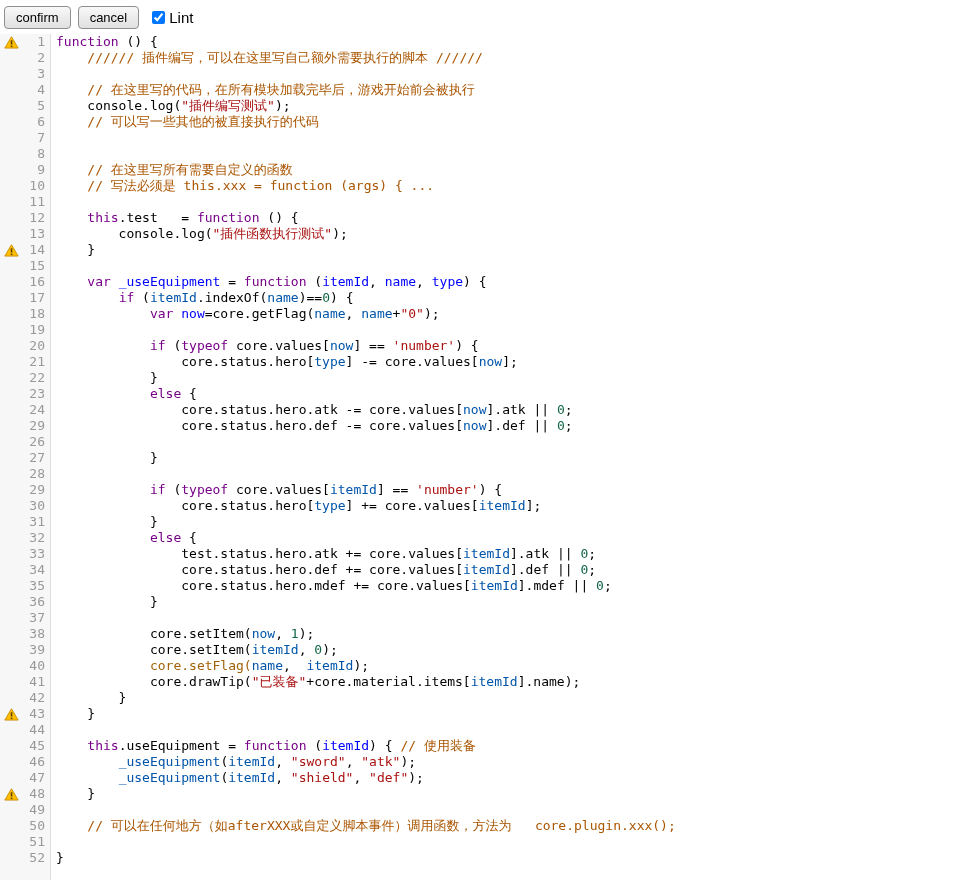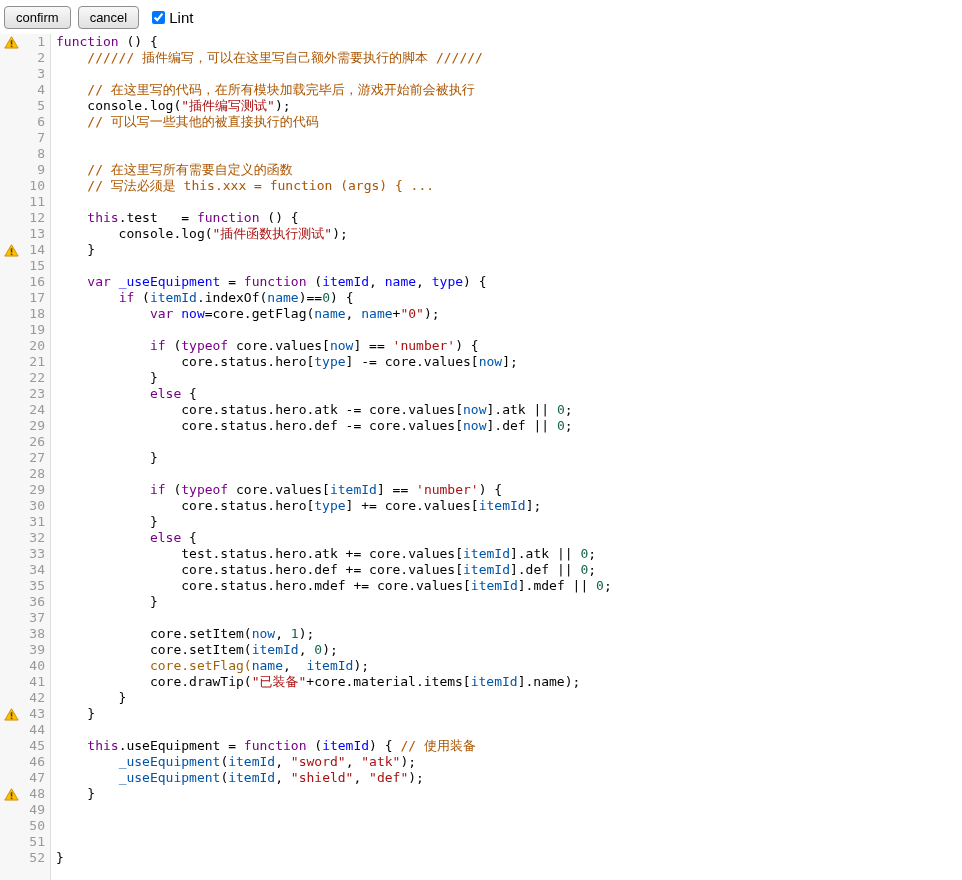--- a/index.html
+++ b/index.html
@@ -424,20 +424,21 @@
           <span class="marker"></span>
           <span class="lnum">49</span>
         </div>
         <div class="code"></div>
       </div>
       <div class="line">
         <div class="gutter-cell">
           <span class="marker"></span>
           <span class="lnum">50</span>
         </div>
+        <div class="code"><span style="color: rgb(0, 0, 0);">    </span><span style="color: rgb(170, 85, 0);">// 可以在任何地方（如afterXXX或自定义脚本事件）调用函数，方法为   core.plugin.xxx();</span></div>
       </div>
       <div class="line">
         <div class="gutter-cell">
           <span class="marker"></span>
           <span class="lnum">51</span>
         </div>
         <div class="code"></div>
       </div>
       <div class="line">
         <div class="gutter-cell">

